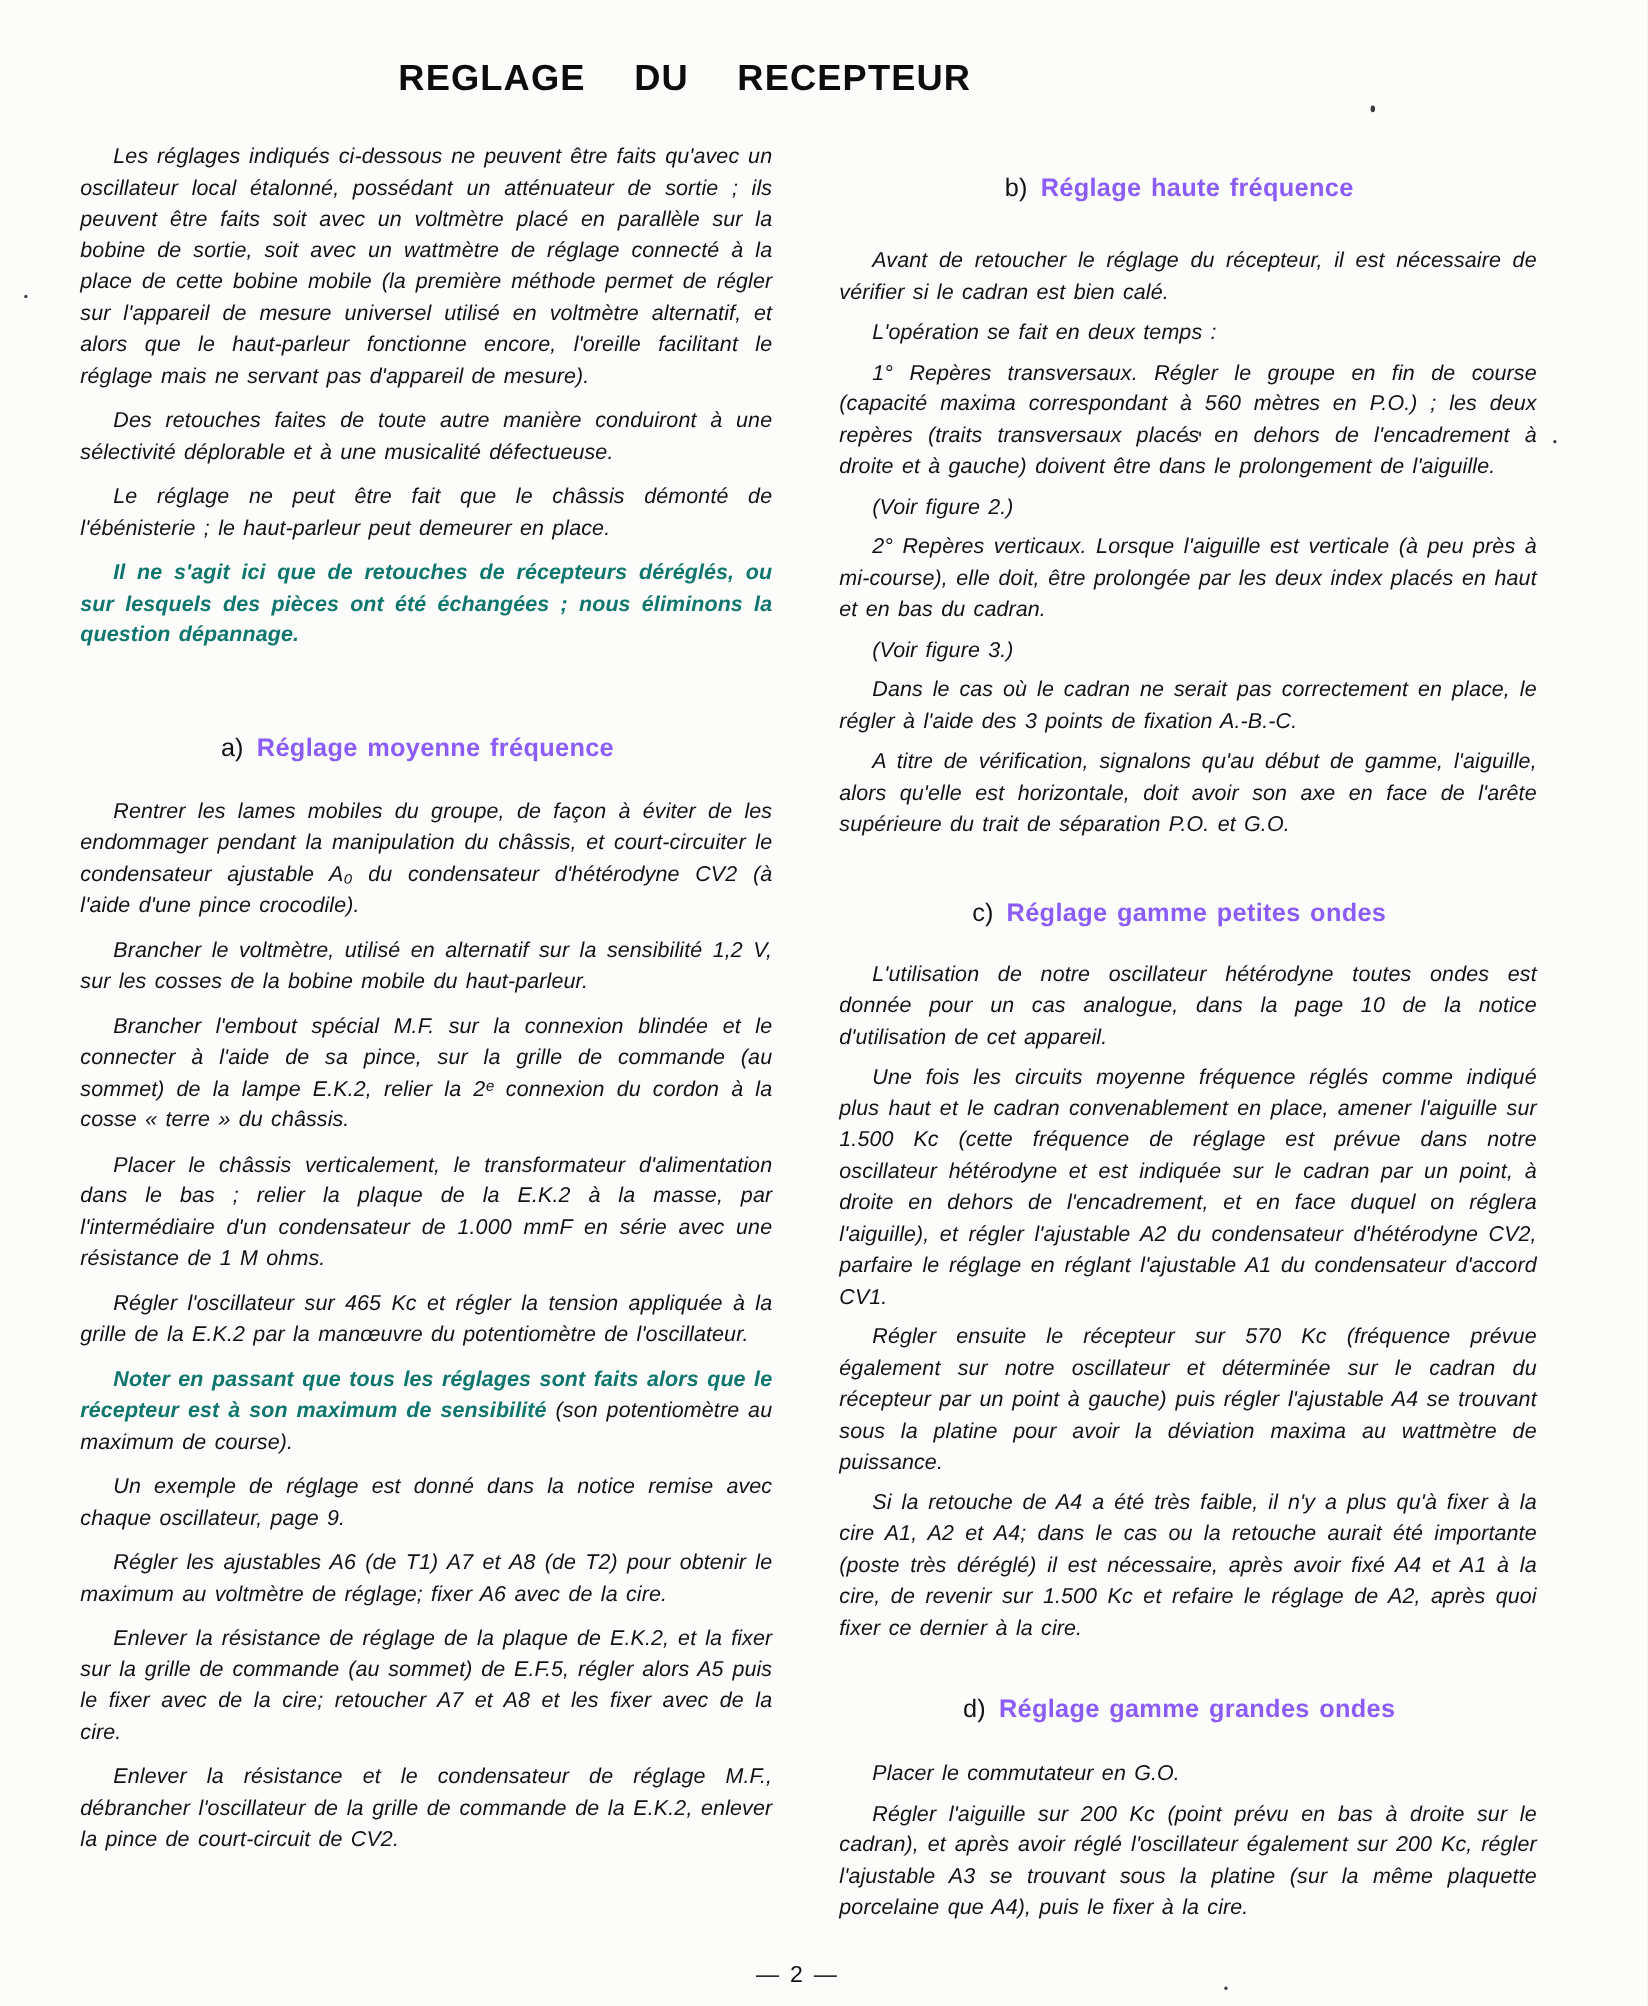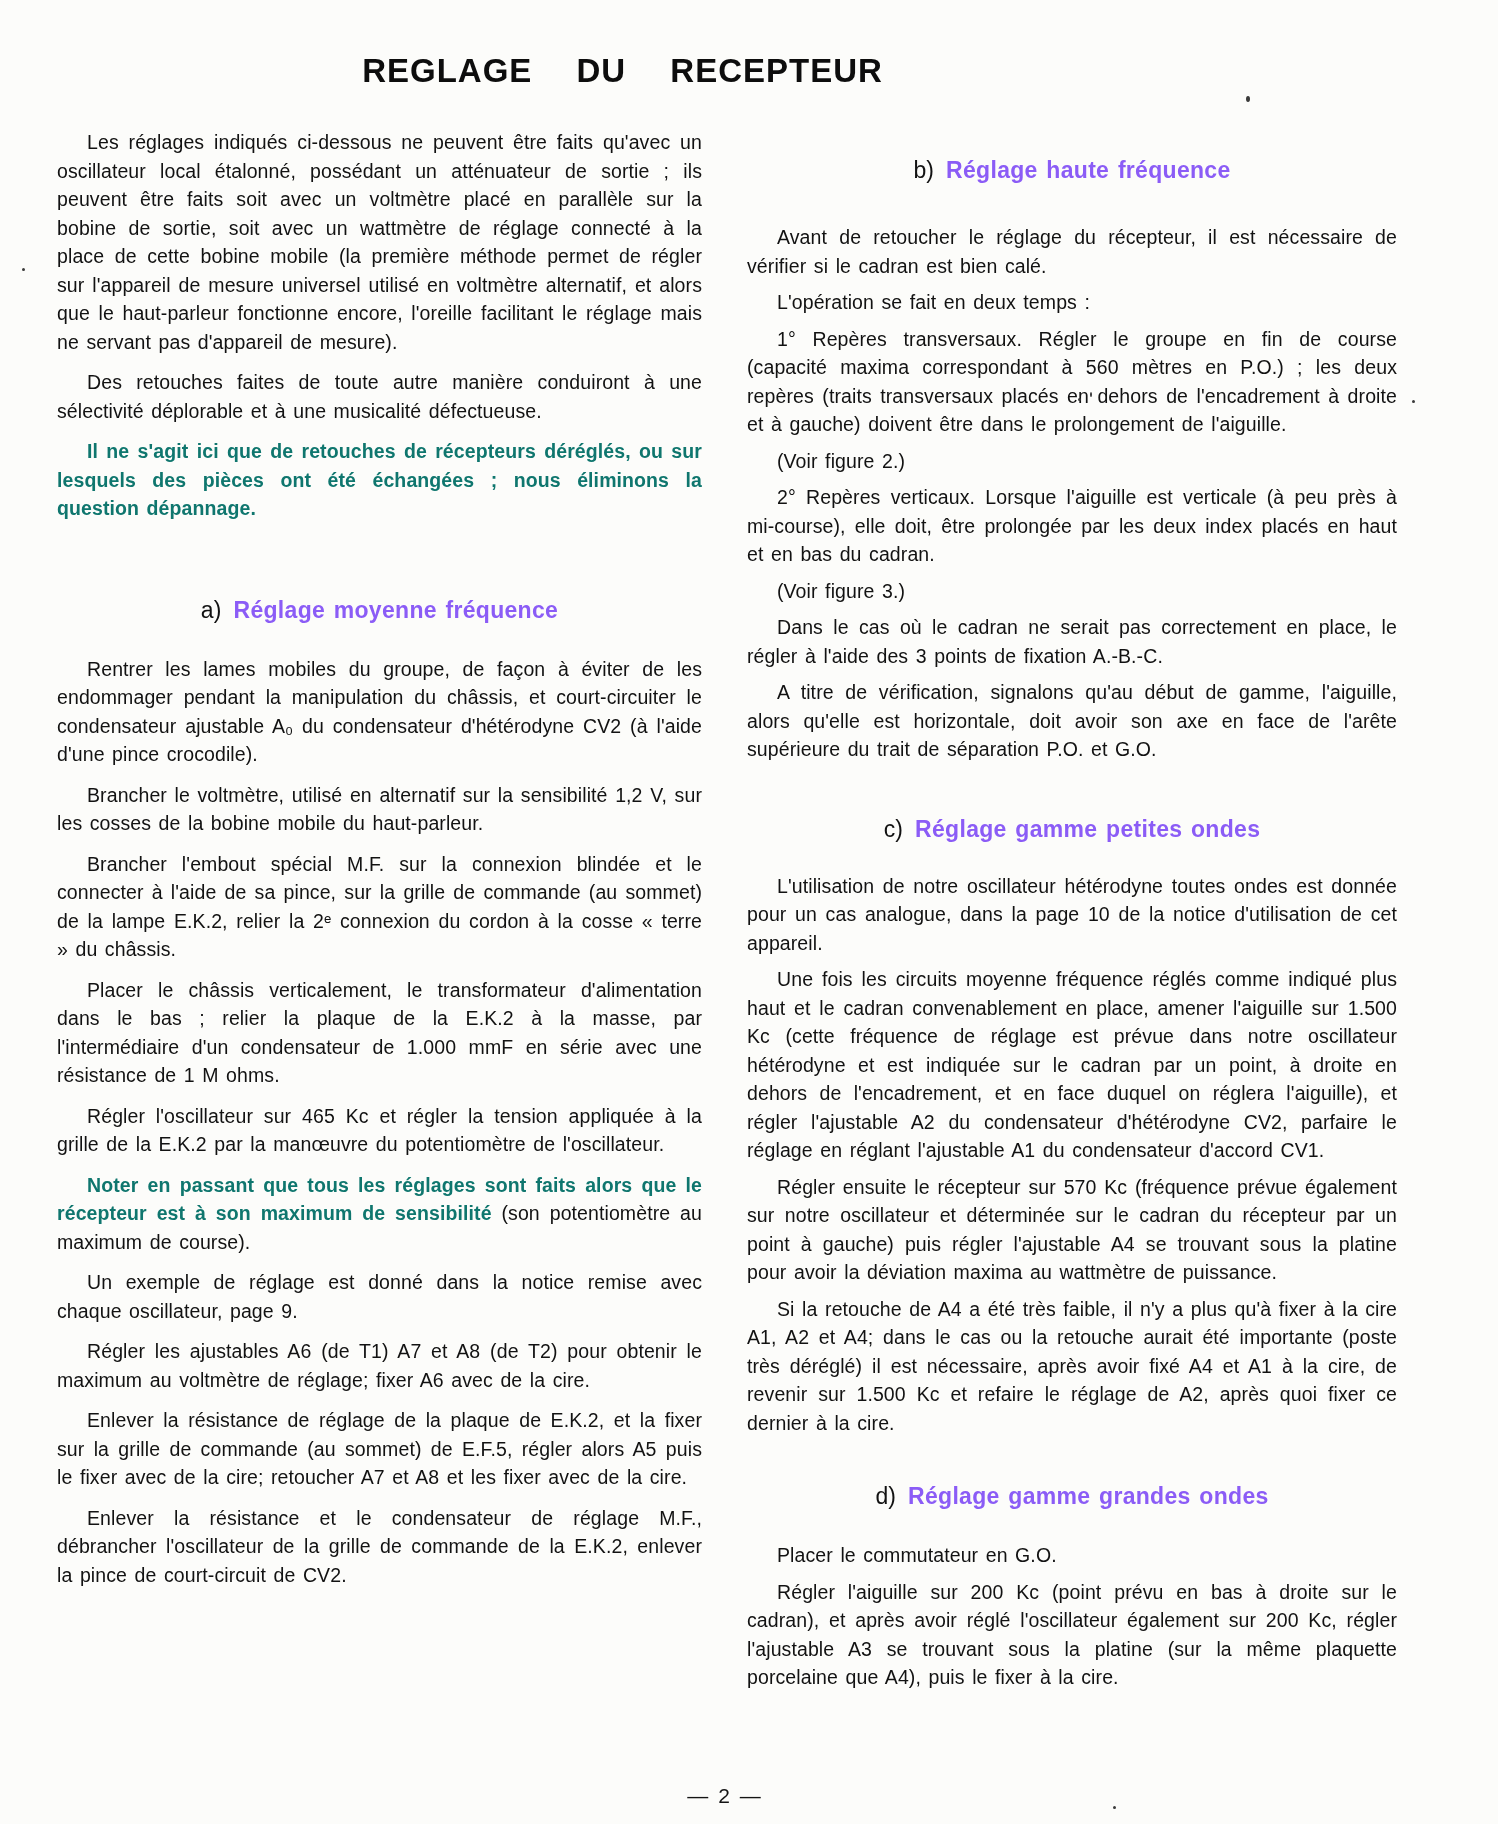--- a/index.html
+++ b/index.html
@@ -18,21 +18,21 @@
     color:#0d0d0d;
   }
   .col{
     position:absolute;
     text-align:justify;
     font-size:19.5px;line-height:28.5px;
     word-spacing:2px;letter-spacing:.1px;
   }
   .col-left{left:57px;top:128px;width:645px;}
   .col-right{left:747px;top:155px;width:650px;}
-  .para{margin:0 0 12px 0;text-indent:30px;}
+  .para{margin:0 0 12px 16px;text-indent:30px;font-style:italic;}
   .col-right .para{margin-bottom:8px;}
   .bold{font-weight:700;color:#0f766e;}
   .voir{margin-bottom:8px;}
   .sec{
     margin:0;text-align:center;
     font-size:23px;line-height:30px;font-weight:400;
     text-indent:0;white-space:nowrap;
   }
   .sec .sec-prefix{font-weight:400;margin-right:12px;}
   .sec .sec-title{font-weight:700;letter-spacing:.3px;color:#8b5cf6;}
@@ -49,20 +49,21 @@
 </head>
 <body>
 
 <div class="page">
 
   <h1 class="doc-title">REGLAGE DU RECEPTEUR</h1>
 
   <div class="col col-left">
     <p class="para">Les réglages indiqués ci-dessous ne peuvent être faits qu'avec un oscillateur local étalonné, possédant un atténuateur de sortie ; ils peuvent être faits soit avec un voltmètre placé en parallèle sur la bobine de sortie, soit avec un wattmètre de réglage connecté à la place de cette bobine mobile (la première méthode permet de régler sur l'appareil de mesure universel utilisé en voltmètre alternatif, et alors que le haut-parleur fonctionne encore, l'oreille facilitant le réglage mais ne servant pas d'appareil de mesure).</p>
     <p class="para">Des retouches faites de toute autre manière conduiront à une sélectivité déplorable et à une musicalité défectueuse.</p>
+    <p class="para">Le réglage ne peut être fait que le châssis démonté de l'ébénisterie ; le haut-parleur peut demeurer en place.</p>
     <p class="para bold">Il ne s'agit ici que de retouches de récepteurs déréglés, ou sur lesquels des pièces ont été échangées ; nous éliminons la question dépannage.</p>
 
     <h3 class="sec sec-a"><span class="sec-prefix">a)</span><span class="sec-title">Réglage moyenne fréquence</span></h3>
 
     <p class="para">Rentrer les lames mobiles du groupe, de façon à éviter de les endommager pendant la manipulation du châssis, et court-circuiter le condensateur ajustable A₀ du condensateur d'hétérodyne CV2 (à l'aide d'une pince crocodile).</p>
     <p class="para">Brancher le voltmètre, utilisé en alternatif sur la sensibilité 1,2 V, sur les cosses de la bobine mobile du haut-parleur.</p>
     <p class="para">Brancher l'embout spécial M.F. sur la connexion blindée et le connecter à l'aide de sa pince, sur la grille de commande (au sommet) de la lampe E.K.2, relier la 2ᵉ connexion du cordon à la cosse « terre » du châssis.</p>
     <p class="para">Placer le châssis verticalement, le transformateur d'alimentation dans le bas ; relier la plaque de la E.K.2 à la masse, par l'intermédiaire d'un condensateur de 1.000 mmF en série avec une résistance de 1 M ohms.</p>
     <p class="para">Régler l'oscillateur sur 465 Kc et régler la tension appliquée à la grille de la E.K.2 par la manœuvre du potentiomètre de l'oscillateur.</p>
     <p class="para"><span class="bold">Noter en passant que tous les réglages sont faits alors que le récepteur est à son maximum de sensibilité</span><span> (son potentiomètre au maximum de course).</span></p>

